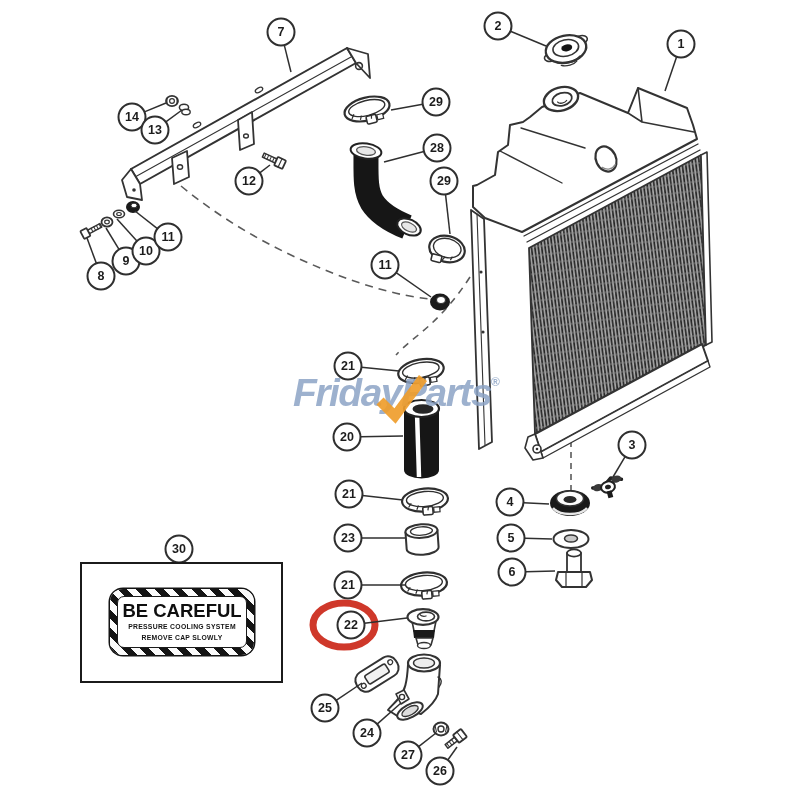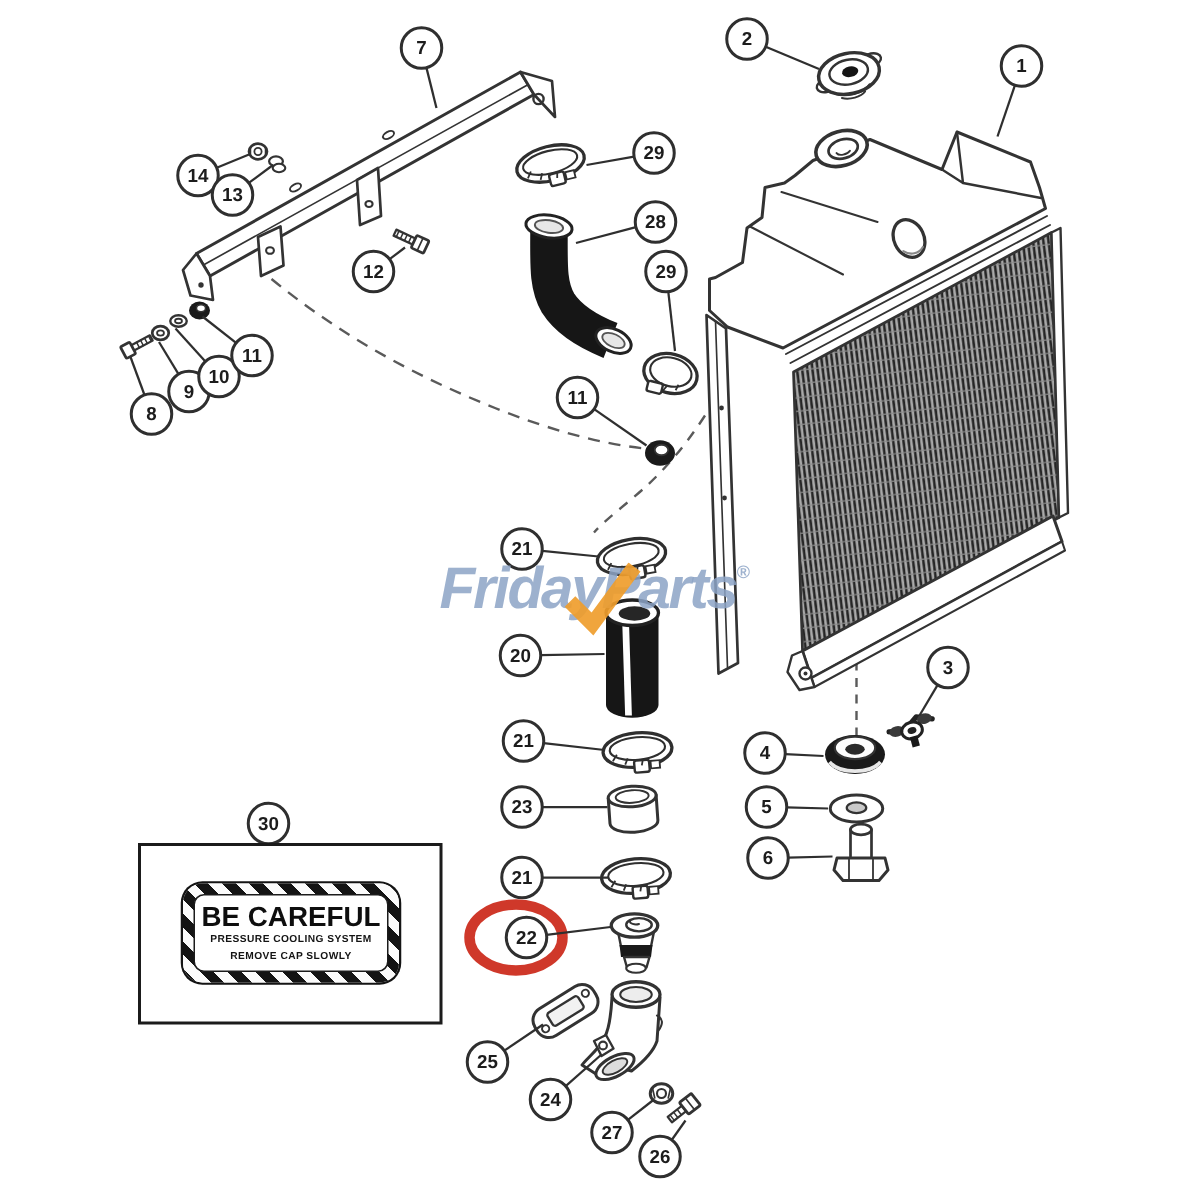--- a/index.html
+++ b/index.html
@@ -10,21 +10,21 @@
   .part{stroke:#333;stroke-linejoin:round;stroke-linecap:round;}
 
   
   .watermark{position:absolute;left:293px;top:371px;width:220px;height:58px;pointer-events:none;}
   .wm-text{font-style:italic;font-weight:800;font-size:39px;letter-spacing:-1.5px;
            font-family:"Liberation Sans",sans-serif;white-space:nowrap;}
   .wm-reg{font-style:normal;font-weight:700;font-size:12px;vertical-align:20px;letter-spacing:0;}
   .wm-check{position:absolute;left:82px;top:4px;}
 
   
-  .warning-label{position:absolute;left:92px;top:562px;width:199px;height:117px;
+  .warning-label{position:absolute;left:80px;top:562px;width:199px;height:117px;
                  border:2.5px solid #1b1b1b;background:#fff;}
   .stripe-band{position:absolute;left:28px;top:25px;width:144px;height:66px;border-radius:13px;
                background:repeating-linear-gradient(45deg,#141414 0 6.5px,#fbfbfb 6.5px 13px);
                box-shadow:0 0 0 1.5px #141414;}
   .stripe-inner{position:absolute;inset:7px;background:#fff;border-radius:7px;border:1.2px solid #1b1b1b;
                 display:flex;flex-direction:column;align-items:center;justify-content:center;text-align:center;}
   .wl-title{font-weight:800;font-size:18.5px;color:#0e0e0e;line-height:1;letter-spacing:0;}
   .wl-sub{font-weight:700;font-size:6.8px;color:#141414;margin-top:2.6px;letter-spacing:.3px;line-height:1.15;}
 </style>
 </head>

